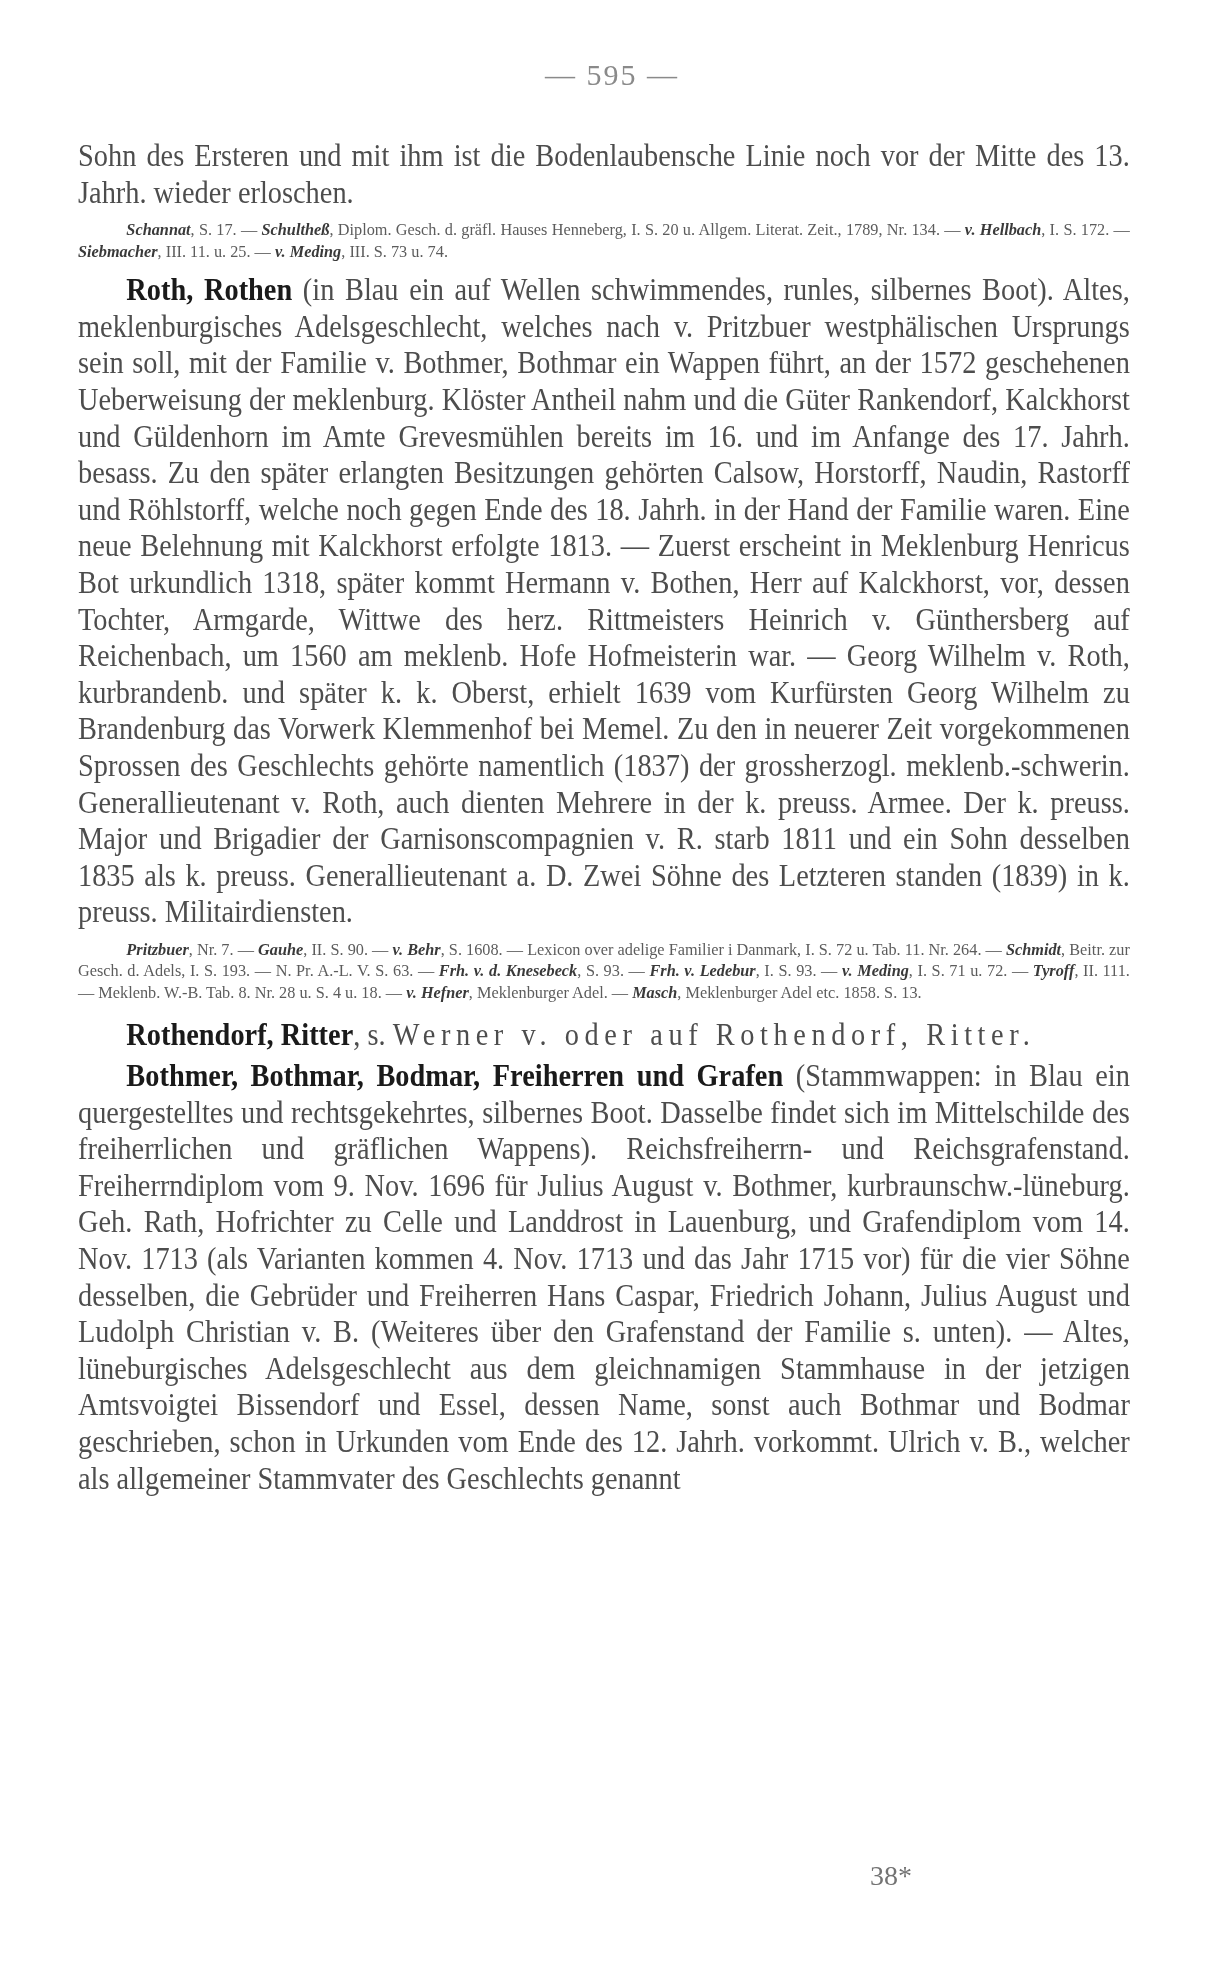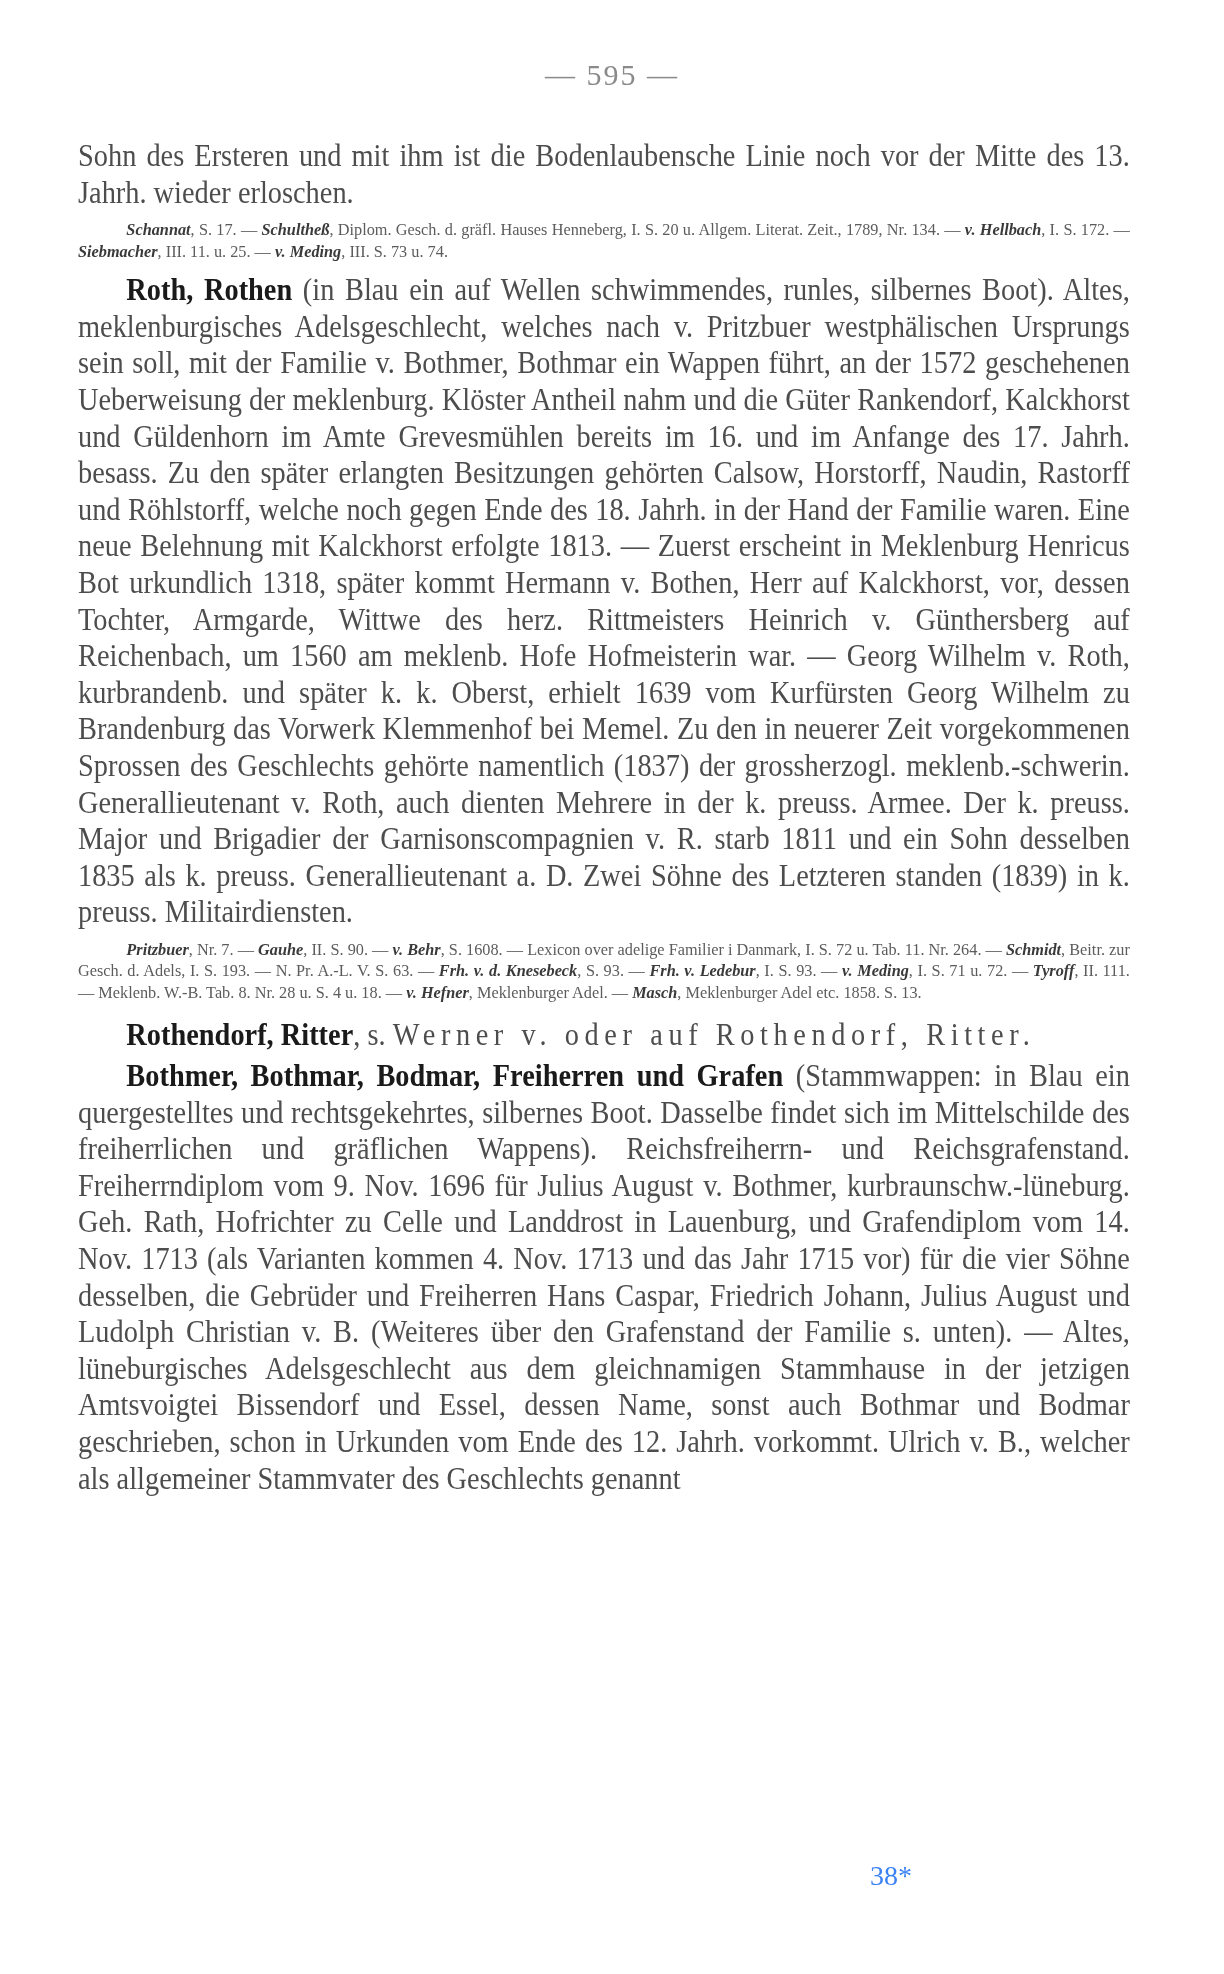--- a/index.html
+++ b/index.html
@@ -73,21 +73,21 @@
       color: #3a3a3a;
     }
     .spaced {
       letter-spacing: 6px;
     }
     .signature {
       position: absolute;
       top: 1860px;
       left: 870px;
       font-size: 28px;
-      color: #3b82f6;
+      color: #737373;
     }
     .gap-s { height: 4px; }
   </style>
 </head>
 <body>
 
 <div class="page">
 
   <div class="page-number">— 595 —</div>
 

